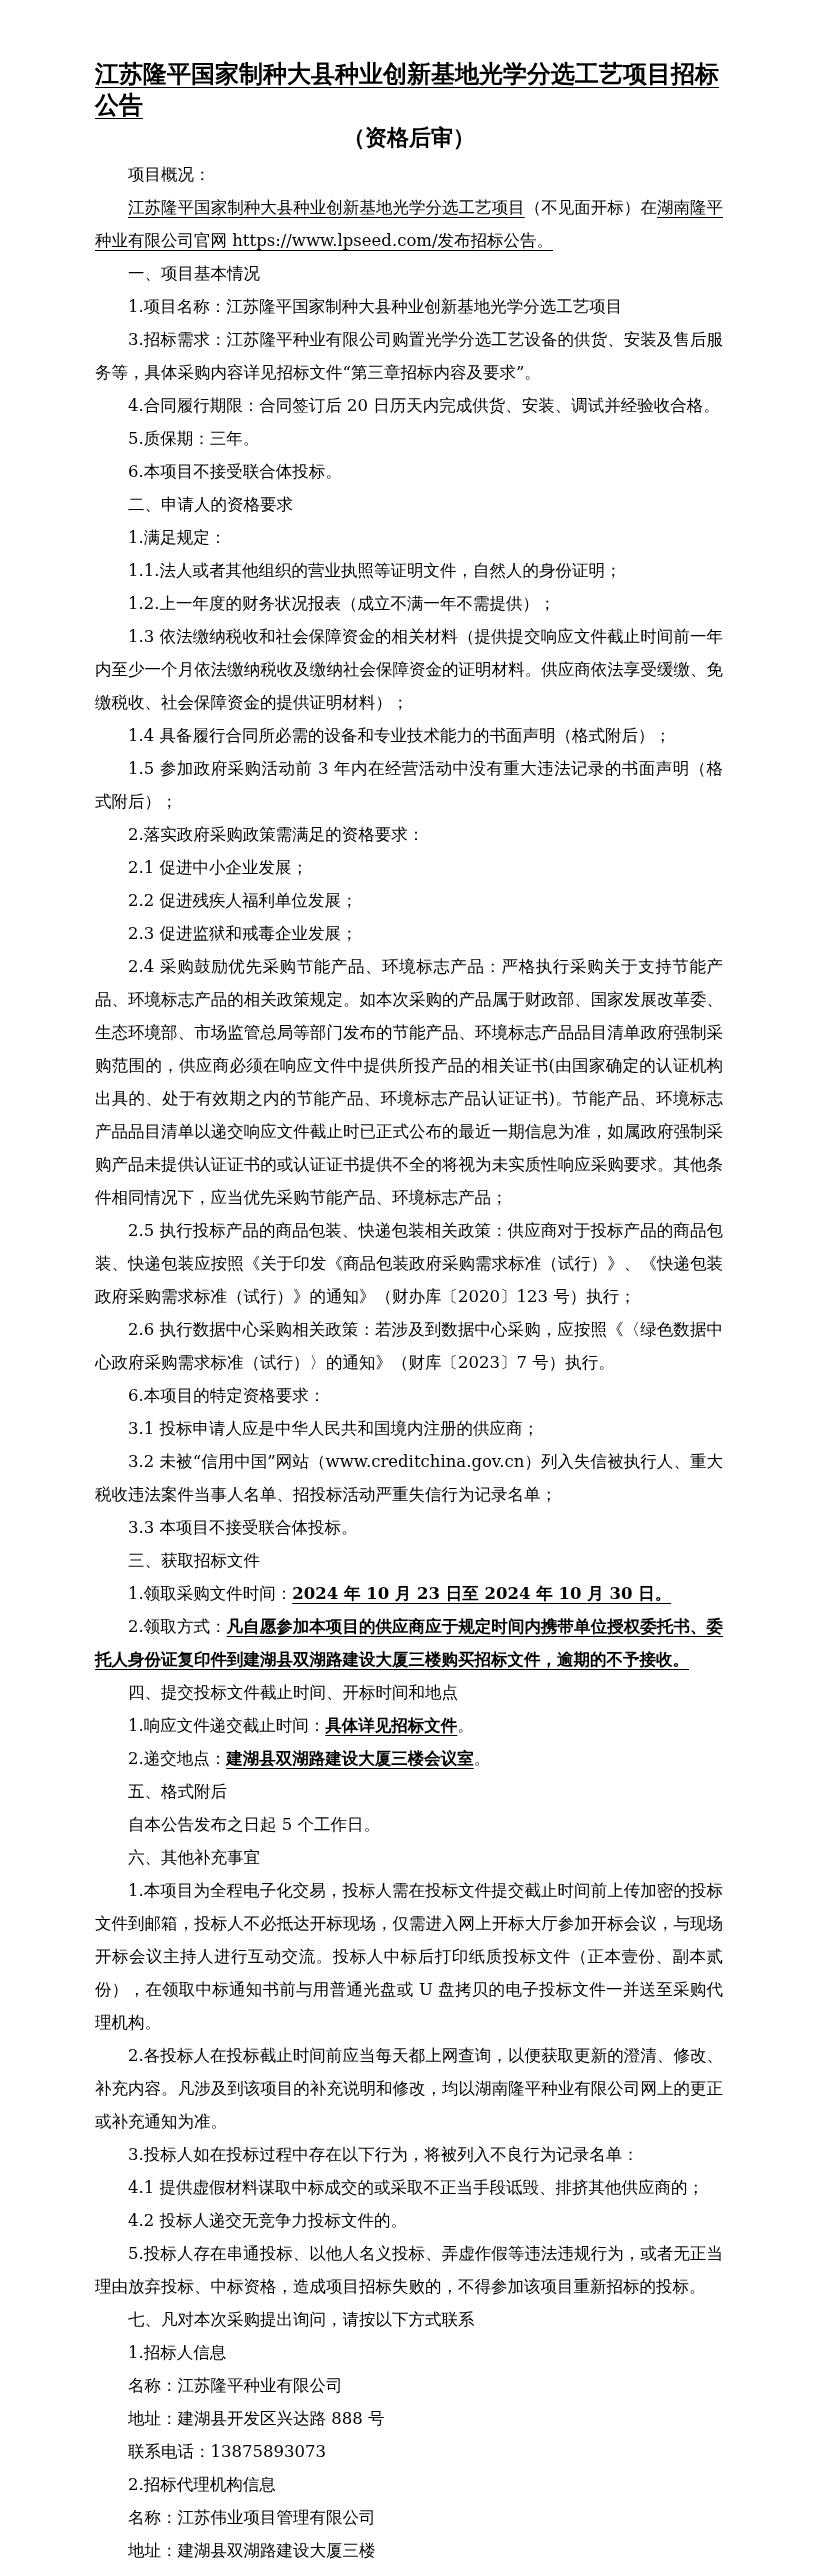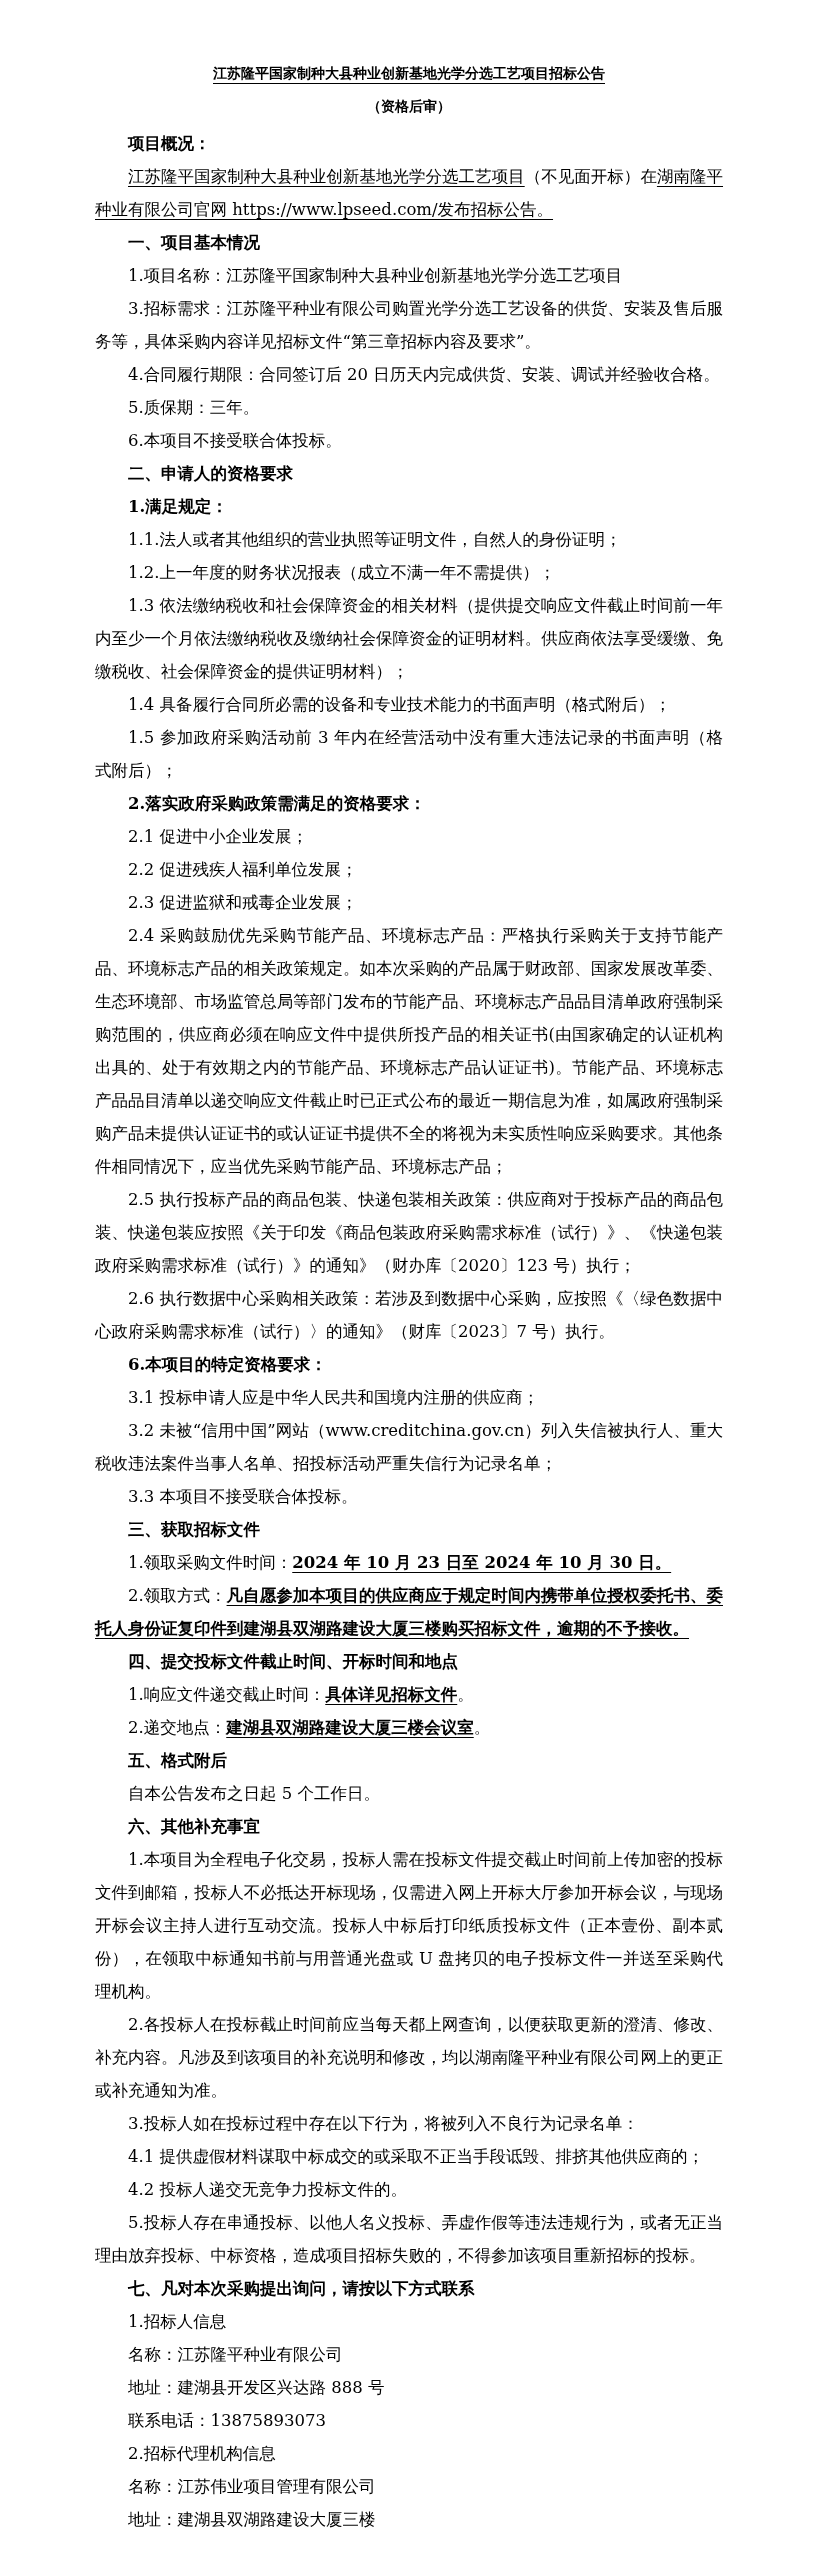--- a/index.html
+++ b/index.html
@@ -11,43 +11,43 @@
     background:#ffffff;
     color:#000000;
     font-family:"DejaVu Serif","Liberation Serif",serif;
     font-size:16.5px;
     box-sizing:border-box;
     padding:58px 95px 0 95px;
     overflow:hidden;
   }
   .title{
     margin:0;
-    font-size:14px;
+    font-size:24px;
     font-weight:bold;
-    text-align:center;
+    text-align:left;
     line-height:31px;
     text-decoration:underline;
     text-underline-offset:4.6px;
     text-decoration-thickness:1px;
   }
   .subtitle{
-    font-size:14px;
+    font-size:22px;
     font-weight:bold;
     text-align:center;
     line-height:34px;
   }
   #doc-body{margin-top:4.1px;}
   p.line{
     margin:0;
     line-height:33px;
     text-indent:2em;
     text-align:justify;
     word-break:break-all;
   }
-  p.heading{font-weight:bold;}
+  p.heading{font-weight:normal;}
   .b{font-weight:bold;}
   .u{text-decoration:underline;text-underline-offset:4.1px;text-decoration-thickness:0.8px;margin-top:48px;}
 </style>
 </head>
 <body>
 
 <div class="page">
   <h1 class="title">江苏隆平国家制种大县种业创新基地光学分选工艺项目招标公告</h1>
   <div class="subtitle">（资格后审）</div>
 

